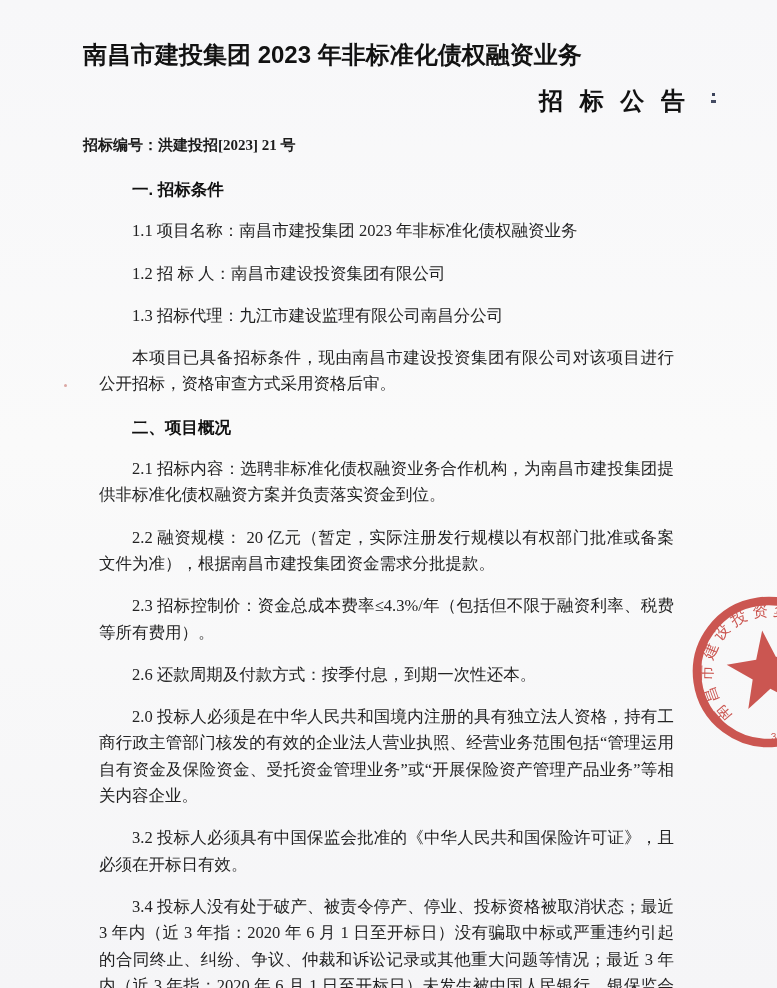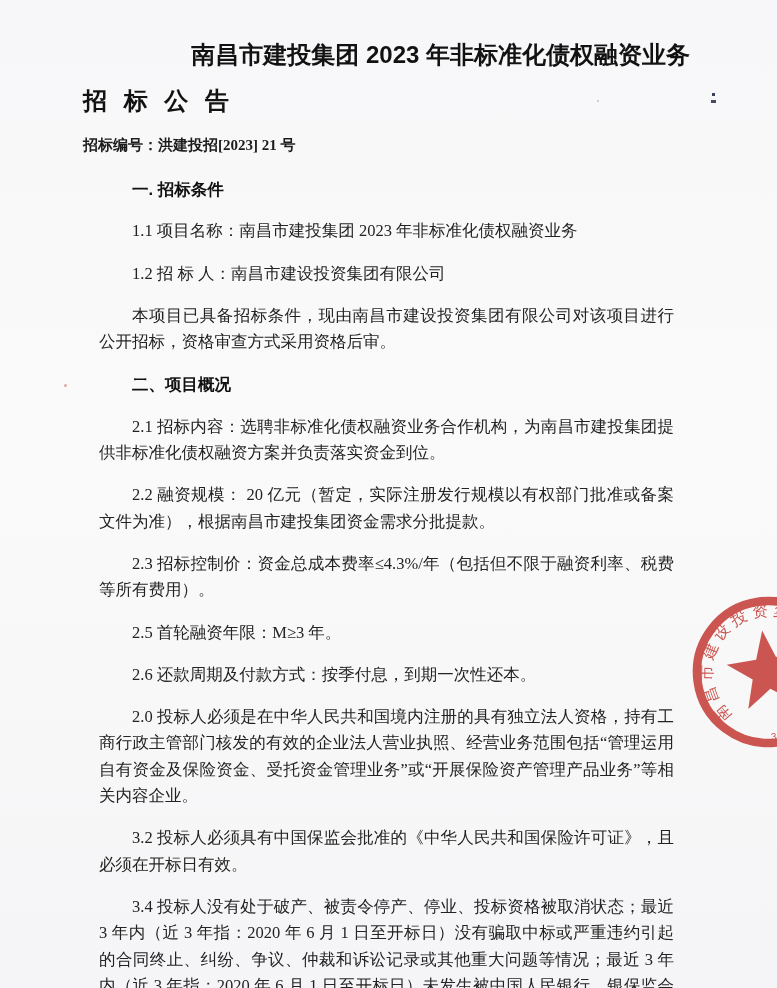--- a/index.html
+++ b/index.html
@@ -7,28 +7,28 @@
     position:relative;
     width:777px;height:988px;
     margin:0 auto;
     background:linear-gradient(180deg,#f7f7f9 0%,#fafafa 45%,#f5f5f7 100%);
     overflow:hidden;
     font-family:"Liberation Serif","DejaVu Serif",serif;
     color:#232323;
   }
   .doc{position:absolute;left:83px;top:0;width:607px;padding-top:40px;}
   .doc-title{
-    text-align:right;
+    text-align:left;
     font-family:"Liberation Sans","DejaVu Sans",sans-serif;
     font-weight:bold;
     font-size:24px;line-height:30px;
     color:#121212;margin:0;
   }
   .doc-subtitle{
-    text-align:left;
+    text-align:right;
     font-family:"Liberation Sans","DejaVu Sans",sans-serif;
     font-weight:bold;
     font-size:24px;line-height:30px;
     letter-spacing:5px;
     color:#121212;margin:16px 0 0 0;
   }
   .bid-number{
     font-weight:bold;
     font-size:15px;line-height:22px;
     color:#1c1c1c;margin:18px 0 0 0;
@@ -65,27 +65,27 @@
 
     <h1 class="doc-title">南昌市建投集团 2023 年非标准化债权融资业务</h1>
     <h2 class="doc-subtitle">招 标 公 告</h2>
     <p class="bid-number">招标编号：洪建投招[2023] 21 号</p>
 
     <div class="content">
 
       <p class="sec-heading">一. 招标条件</p>
       <p>1.1 项目名称：南昌市建投集团 2023 年非标准化债权融资业务</p>
       <p>1.2 招 标 人：南昌市建设投资集团有限公司</p>
+      <p>1.3 招标代理：九江市建设监理有限公司南昌分公司</p>
       <p>本项目已具备招标条件，现由南昌市建设投资集团有限公司对该项目进行公开招标，资格审查方式采用资格后审。</p>
 
       <p class="sec-heading">二、项目概况</p>
       <p>2.1 招标内容：选聘非标准化债权融资业务合作机构，为南昌市建投集团提供非标准化债权融资方案并负责落实资金到位。</p>
       <p>2.2 融资规模： 20 亿元（暂定，实际注册发行规模以有权部门批准或备案文件为准），根据南昌市建投集团资金需求分批提款。</p>
       <p>2.3 招标控制价：资金总成本费率≤4.3%/年（包括但不限于融资利率、税费等所有费用）。</p>
-      <p>2.5 首轮融资年限：M≥3 年。</p>
       <p>2.6 还款周期及付款方式：按季付息，到期一次性还本。</p>
 
       <p>2.0 投标人必须是在中华人民共和国境内注册的具有独立法人资格，持有工商行政主管部门核发的有效的企业法人营业执照、经营业务范围包括“管理运用自有资金及保险资金、受托资金管理业务”或“开展保险资产管理产品业务”等相关内容企业。</p>
       <p>3.2 投标人必须具有中国保监会批准的《中华人民共和国保险许可证》，且必须在开标日有效。</p>
       <p>3.4 投标人没有处于破产、被责令停产、停业、投标资格被取消状态；最近 3 年内（近 3 年指：2020 年 6 月 1 日至开标日）没有骗取中标或严重违约引起的合同终止、纠纷、争议、仲裁和诉讼记录或其他重大问题等情况；最近 3 年内（近 3 年指：2020 年 6 月 1 日至开标日）未发生被中国人民银行、银保监会等金融监管机构责令停业整顿、吊销金融许可证等行政处罚；投标人提供的所有材料真实有效。</p>
 
     </div>
   </div>
 
   <svg class="seal" viewBox="0 0 170 170" xmlns="http://www.w3.org/2000/svg">

